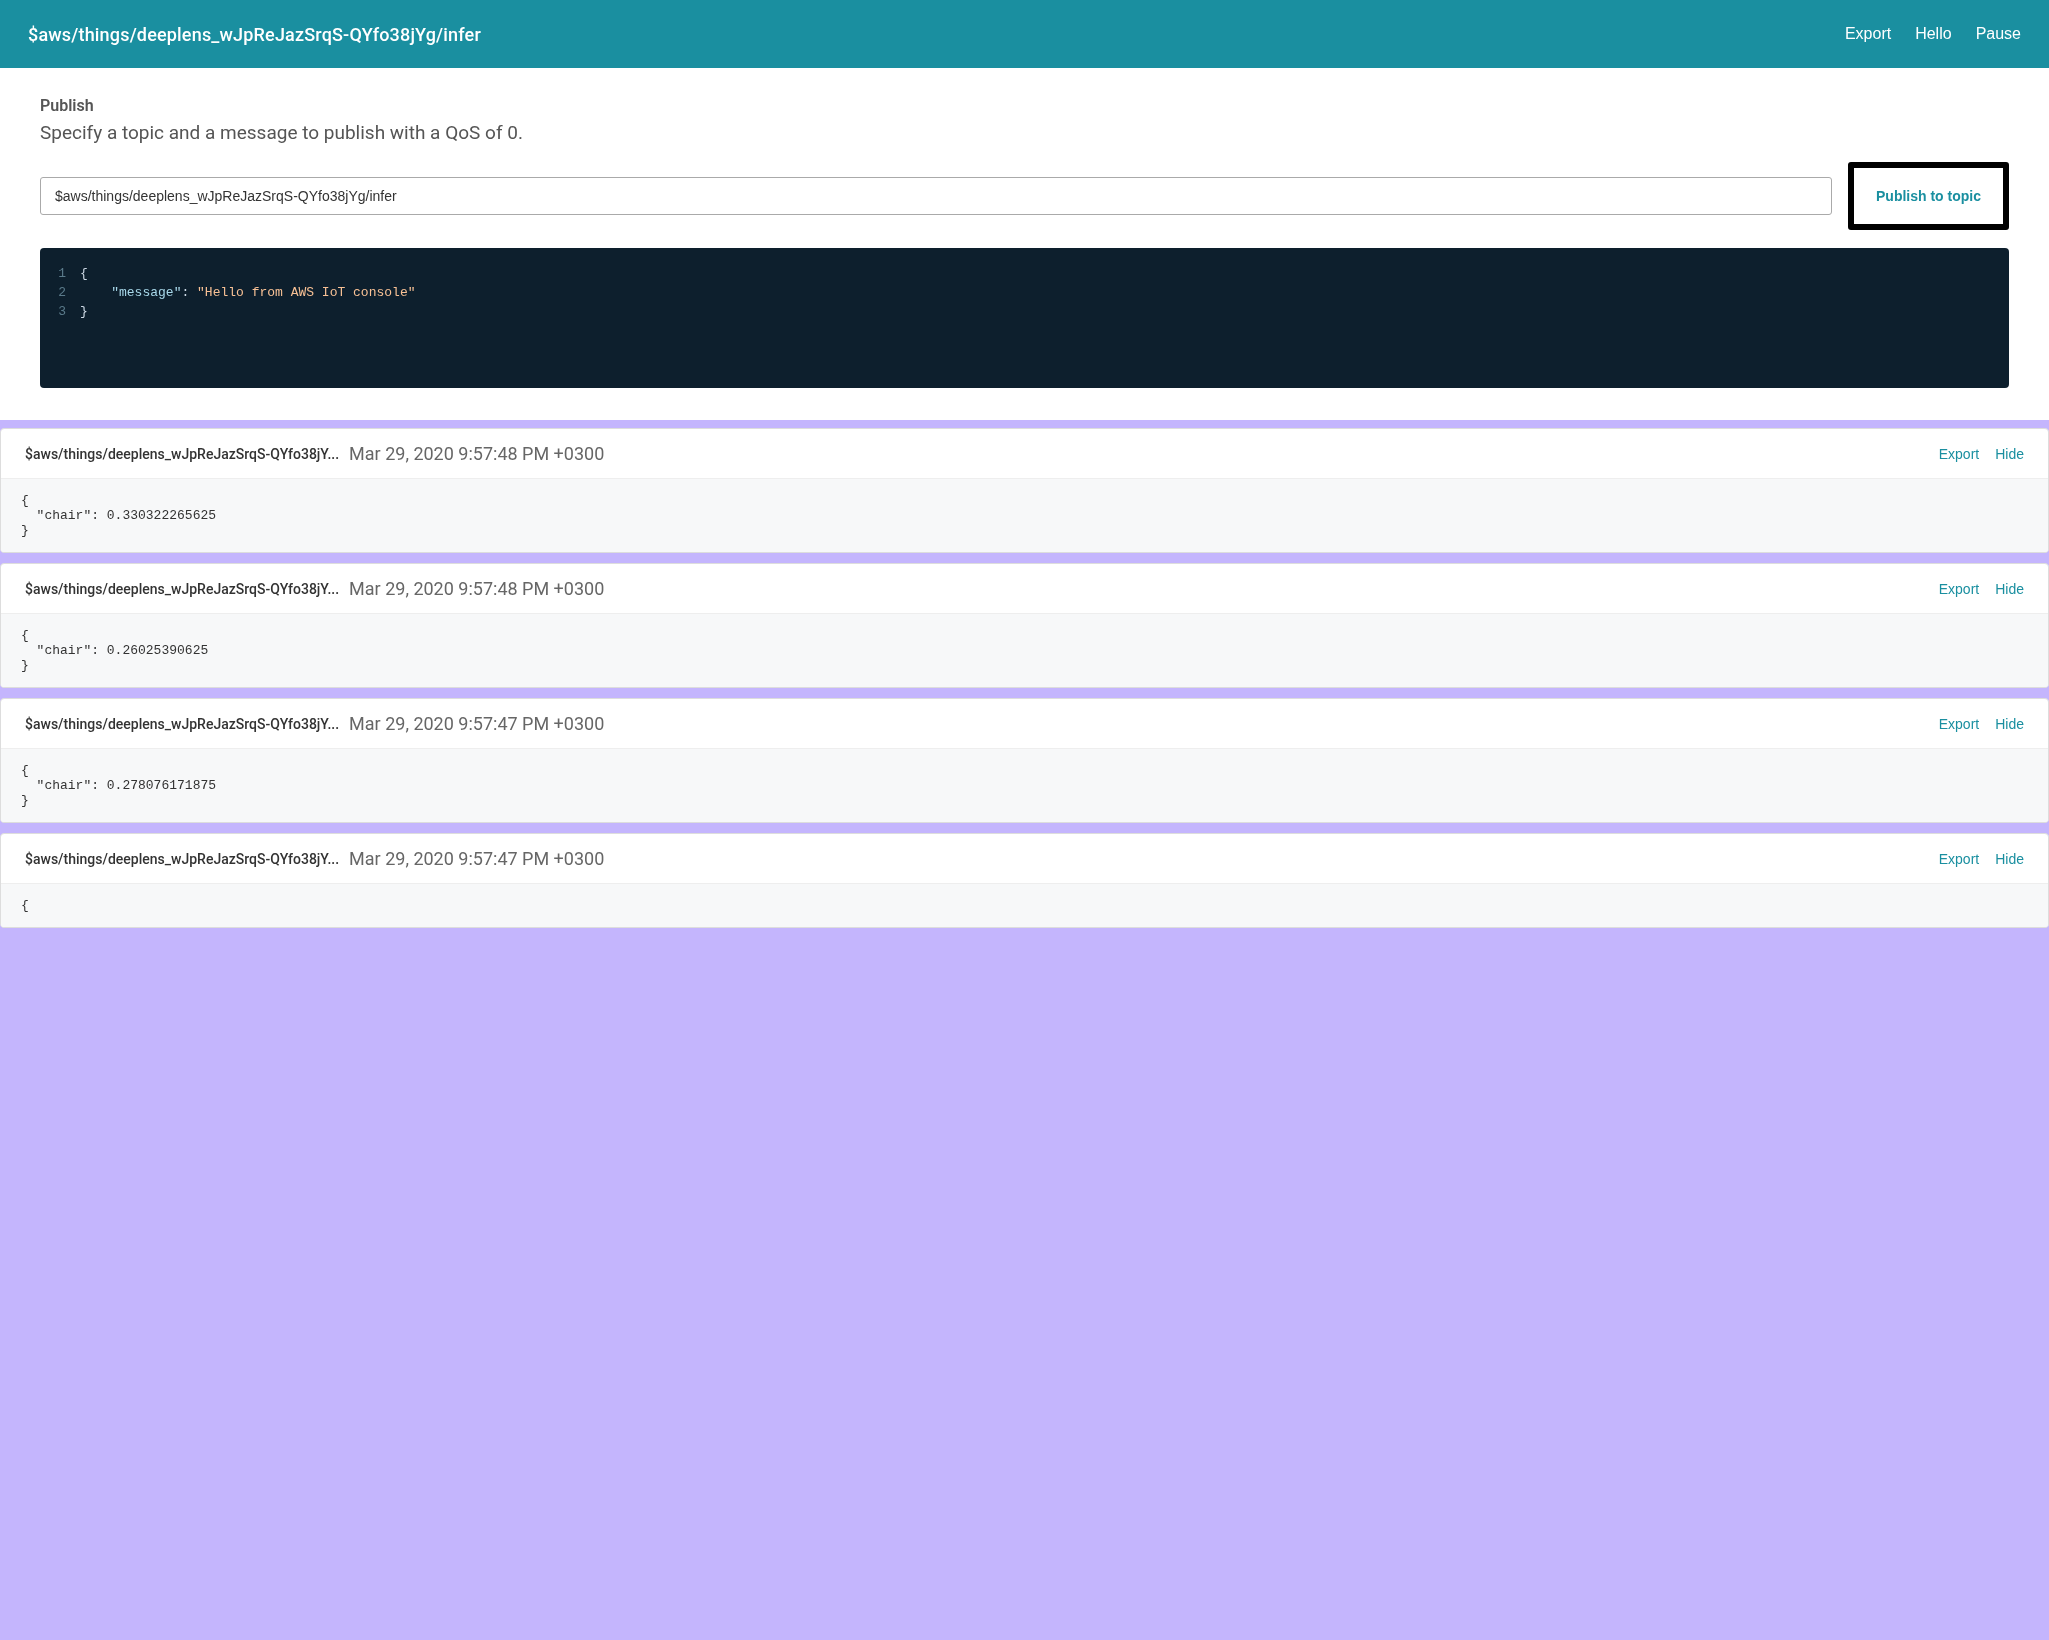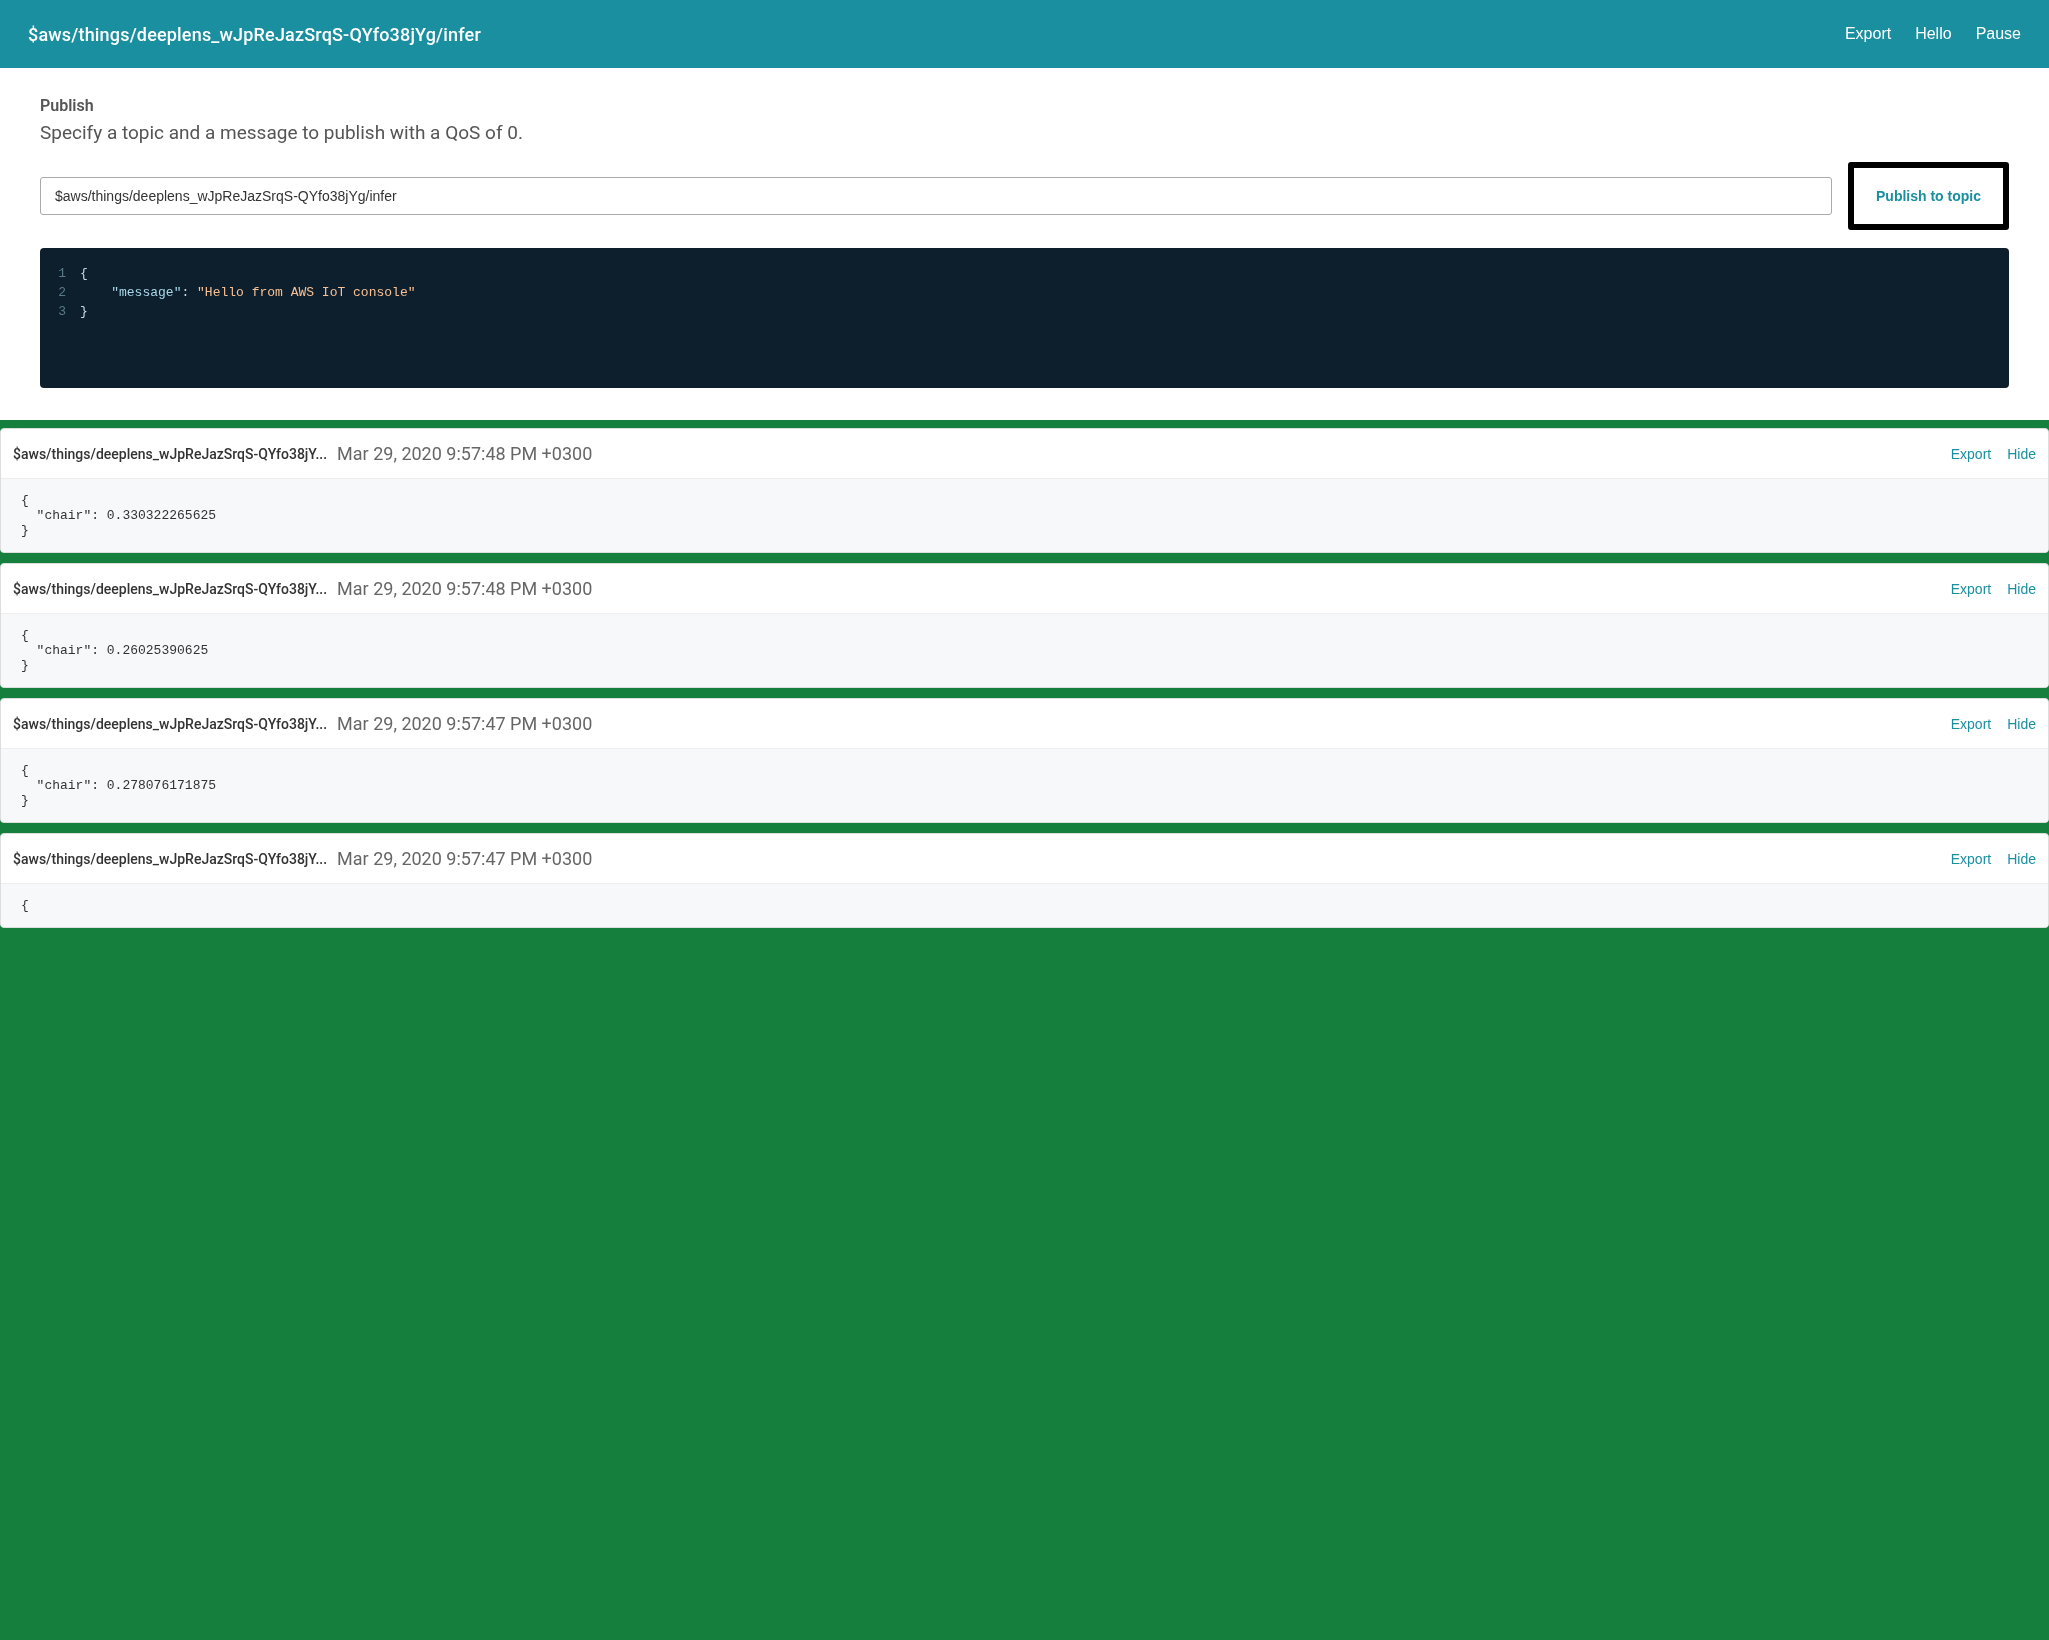--- a/index.html
+++ b/index.html
@@ -120,21 +120,21 @@
       background: white;
       border: 1px solid #ddd;
       border-radius: 4px;
       margin-bottom: 10px;
       overflow: hidden;
     }
     .message-header {
       display: flex;
       align-items: center;
       justify-content: space-between;
-      padding: 14px 12px;
+      padding: 14px 24px;
       border-bottom: 1px solid #eee;
     }
     .message-topic-info {
       display: flex;
       align-items: center;
       gap: 10px;
     }
     .message-topic {
       font-size: 14px;
       font-weight: 500;
@@ -161,21 +161,21 @@
       background: #f7f8f9;
       padding: 14px 20px;
       font-family: "Courier New", Courier, monospace;
       font-size: 13px;
       color: #333;
       white-space: pre;
     }
 
     .page-wrapper {
       min-height: 100vh;
-      background: #15803d;
+      background: #c4b5fd;
       padding-bottom: 40px;
     }
   </style>
 </head>
 <body>
 
 <div class="page-wrapper">
 
   <div class="top-bar">
     <span class="top-bar-topic">$aws/things/deeplens_wJpReJazSrqS-QYfo38jYg/infer</span>

